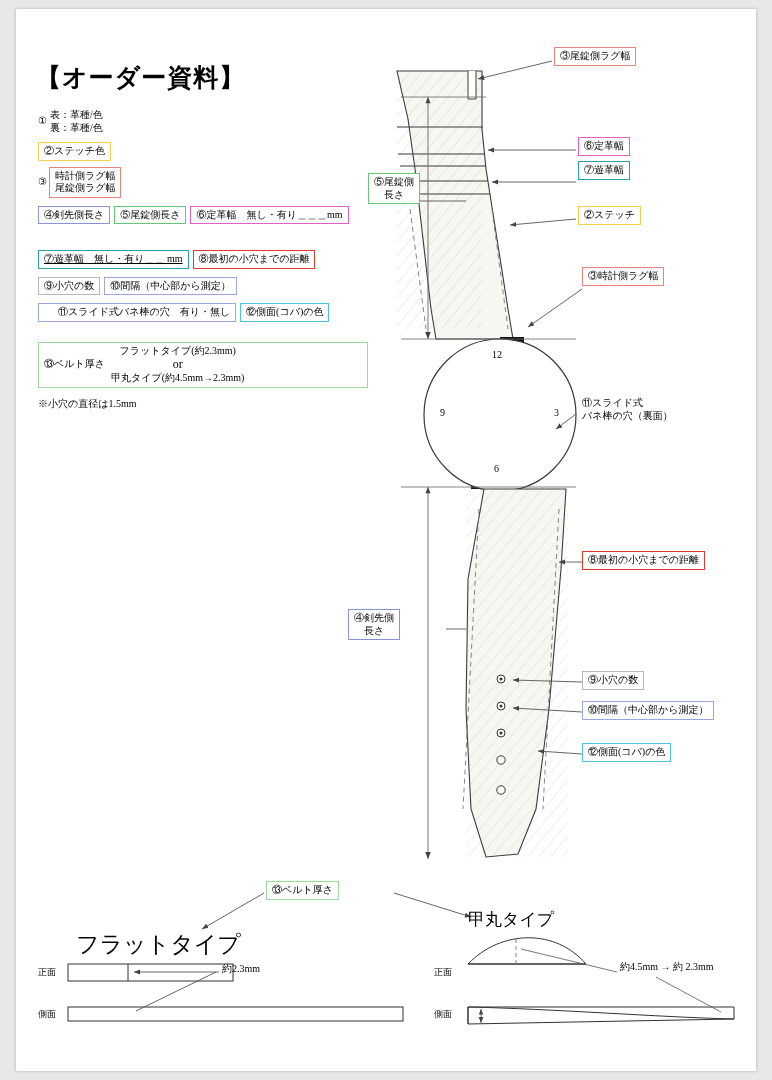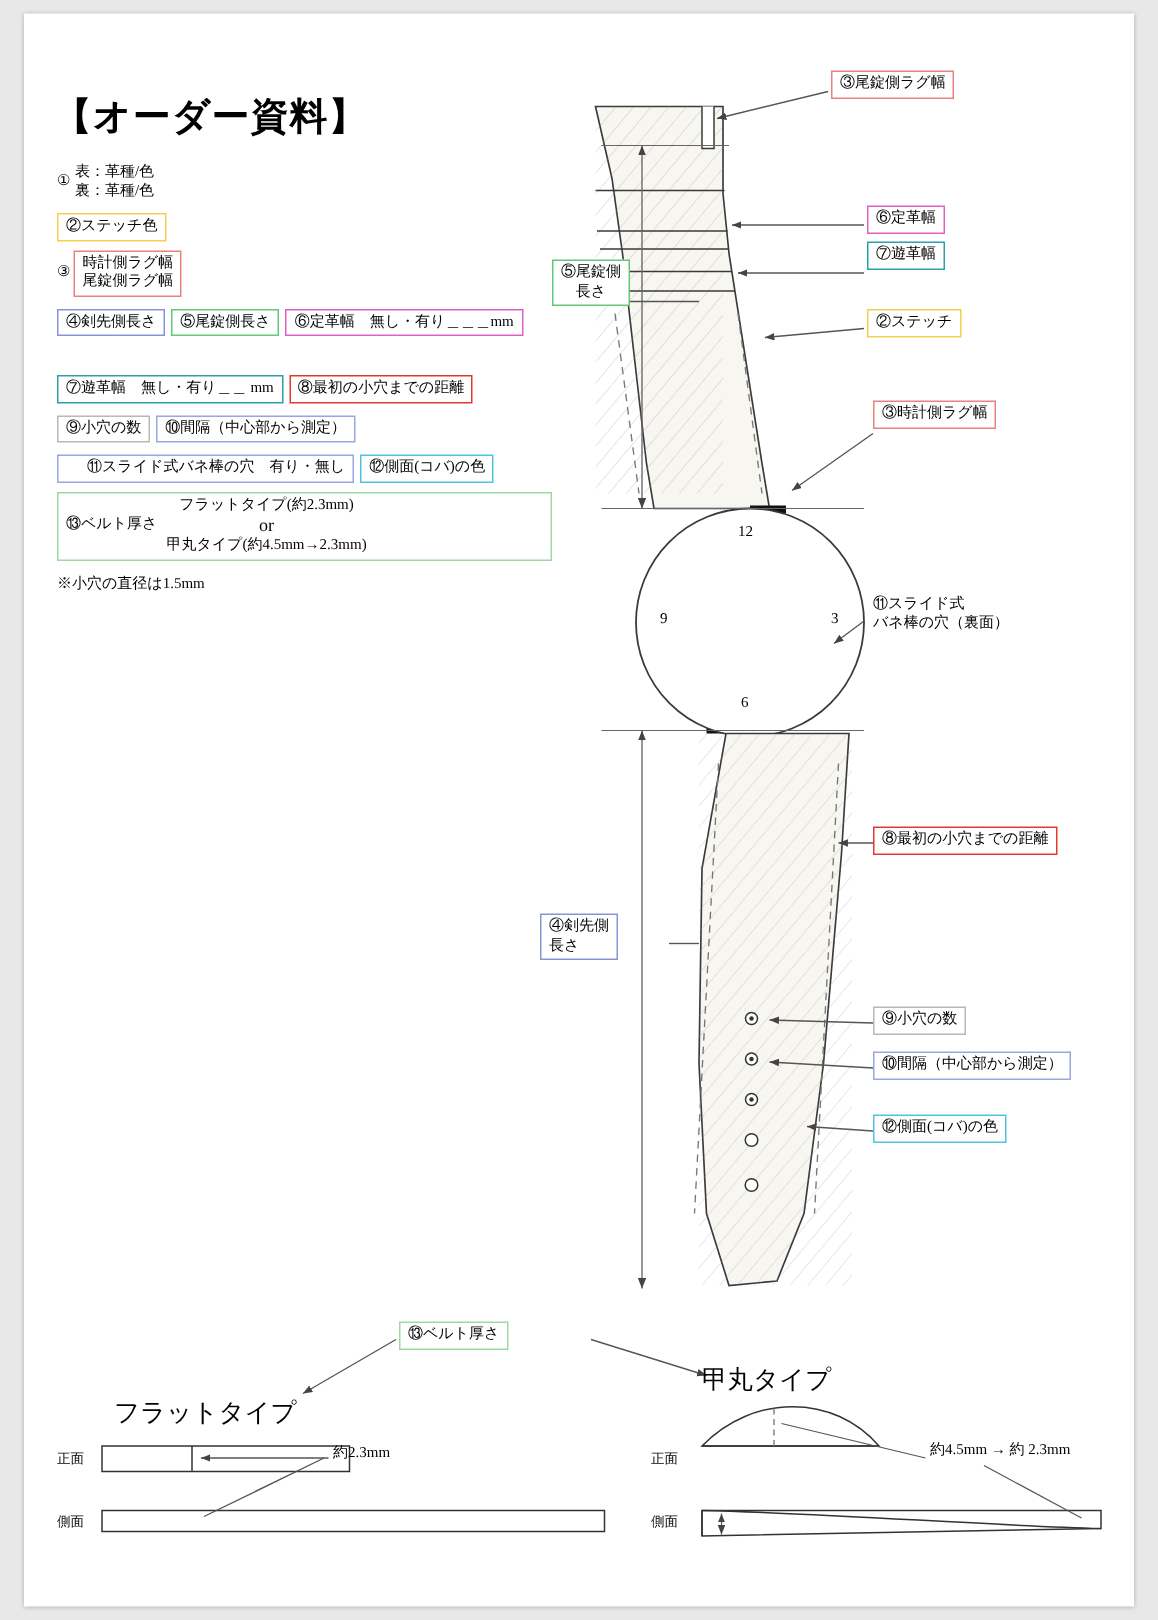--- a/index.html
+++ b/index.html
@@ -164,37 +164,37 @@
     </div>
 
     <div class="lbl box" style="display:inline-block;border-color:#63c87a;margin-bottom:24px;">
       <span>⑤</span><span>尾錠側長さ</span>
     </div>
 
     <div class="lbl box" style="display:inline-block;border-color:#e060c8;margin-bottom:6px;">
       <span>⑥</span><span>定革幅　無し・有り＿＿＿mm</span>
     </div>
 
-    <div class="lbl box" style="display:inline-block;border-color:#2aa0a8;margin-bottom:6px;">
+    <div class="lbl box" style="display:inline-block;border-color:#2aa0a8;margin-bottom:6px;text-decoration:underline;">
       <span>⑦</span><span>遊革幅　無し・有り＿＿ mm</span>
     </div>
 
     <div class="lbl box" style="display:inline-block;border-color:#e03a2f;border-width:1.8px;margin-bottom:6px;">
       <span>⑧</span><span>最初の小穴までの距離</span>
     </div>
 
     <div class="lbl box" style="display:inline-block;border-color:#b8b8b8;margin-bottom:6px;">
       <span>⑨</span><span>小穴の数</span>
     </div>
 
     <div class="lbl box" style="display:inline-block;border-color:#9aa6e0;margin-bottom:6px;">
       <span>⑩</span><span>間隔（中心部から測定）</span>
     </div>
 
-    <div class="lbl box" style="display:inline-block;border-color:#9aa6e0;margin-bottom:6px;padding-left:19px;">
+    <div class="lbl box" style="display:inline-block;border-color:#9aa6e0;margin-bottom:20px;padding-left:19px;">
       <span>⑪</span><span>スライド式バネ棒の穴　有り・無し</span>
     </div>
 
     <div class="lbl box" style="display:inline-block;border-color:#4fc3e0;margin-bottom:6px;">
       <span>⑫</span><span>側面(コバ)の色</span>
     </div>
 
     <div class="box" style="display:flex;align-items:center;border-color:#9ed9a0;margin-bottom:10px;width:330px;box-sizing:border-box;">
       <span class="lbl"><span>⑬</span><span>ベルト厚さ</span></span>
       <span style="margin-left:6px;text-align:center;">
@@ -218,37 +218,37 @@
     <div>長さ</div>
   </div>
 
   <div class="abs lbl box" style="left:566px;top:542px;border-color:#e03a2f;border-width:1.8px;">⑧最初の小穴までの距離</div>
 
   <div class="abs lbl nb" style="left:566px;top:388px;">
     <div>⑪スライド式</div>
     <div>バネ棒の穴（裏面）</div>
   </div>
 
-  <div class="abs lbl box" style="left:344px;top:600px;border-color:#8b93d8;text-align:left;">
+  <div class="abs lbl box" style="left:332px;top:600px;border-color:#8b93d8;text-align:center;">
     <div>④剣先側</div>
     <div>長さ</div>
   </div>
 
   <div class="abs lbl box" style="left:566px;top:662px;border-color:#b8b8b8;">⑨小穴の数</div>
   <div class="abs lbl box" style="left:566px;top:692px;border-color:#9aa6e0;">⑩間隔（中心部から測定）</div>
   <div class="abs lbl box" style="left:566px;top:734px;border-color:#4fc3e0;">⑫側面(コバ)の色</div>
 
   <div class="abs lbl" style="left:476px;top:340px;">12</div>
   <div class="abs lbl" style="left:538px;top:398px;">3</div>
   <div class="abs lbl" style="left:478px;top:454px;">6</div>
   <div class="abs lbl" style="left:424px;top:398px;">9</div>
 
   <div class="abs lbl box" style="left:250px;top:872px;border-color:#9ed9a0;">⑬ベルト厚さ</div>
 
-  <div class="abs lbl" style="left:60px;top:922px;font-size:17px;">フラットタイプ</div>
+  <div class="abs lbl" style="left:60px;top:922px;font-size:23px;">フラットタイプ</div>
   <div class="abs lbl" style="left:452px;top:900px;font-size:17px;">甲丸タイプ</div>
 
   <div class="abs lbl tiny" style="left:22px;top:958px;">正面</div>
   <div class="abs lbl tiny" style="left:22px;top:1000px;">側面</div>
   <div class="abs lbl tiny" style="left:418px;top:958px;">正面</div>
   <div class="abs lbl tiny" style="left:418px;top:1000px;">側面</div>
 
   <div class="abs lbl" style="left:206px;top:954px;">約2.3mm</div>
   <div class="abs lbl" style="left:604px;top:952px;">約4.5mm → 約 2.3mm</div>
 

